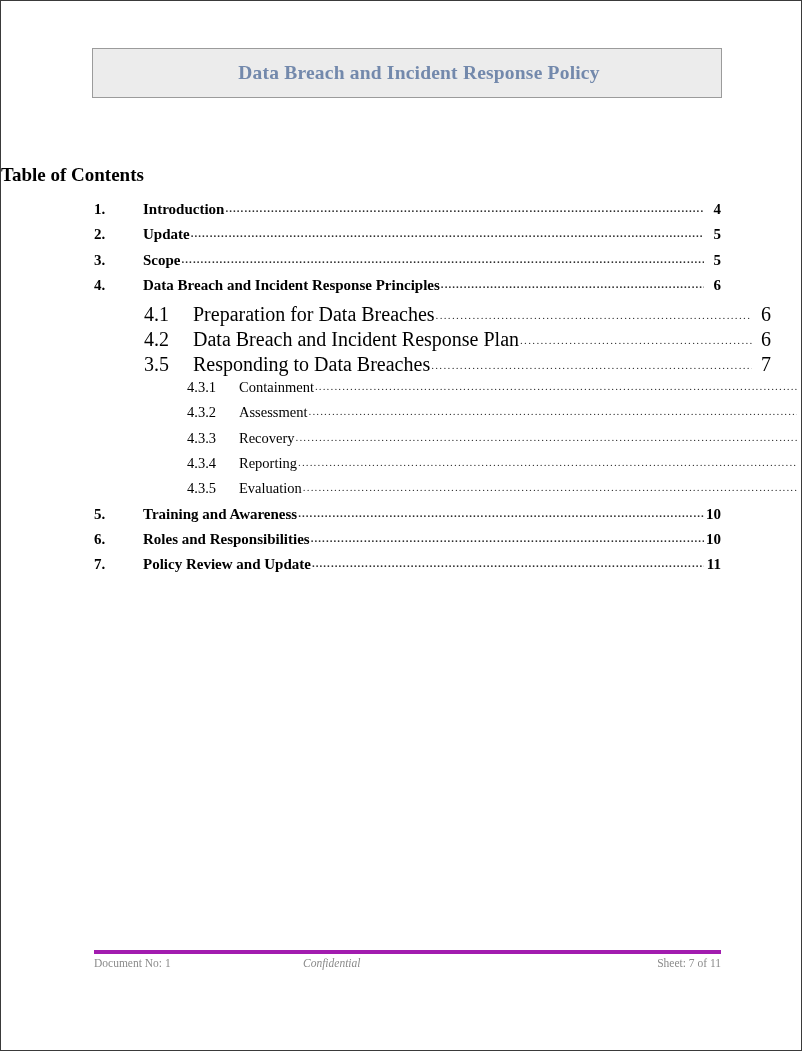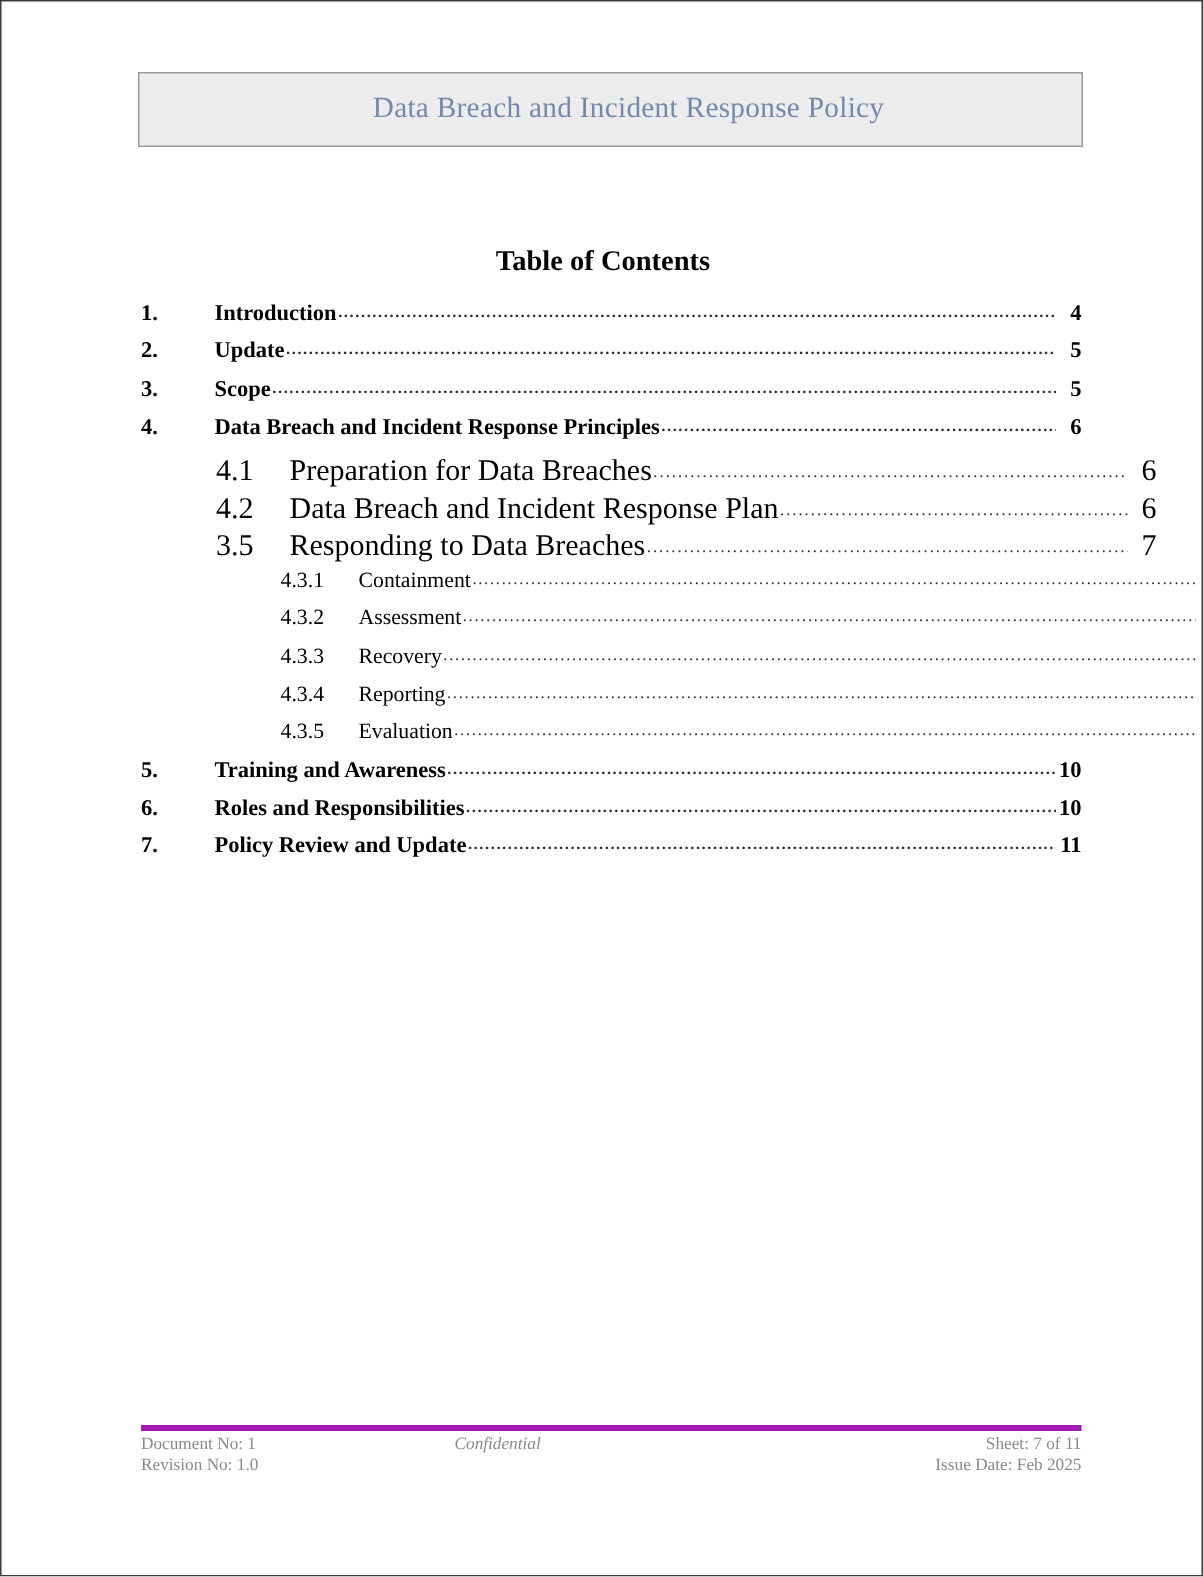--- a/index.html
+++ b/index.html
@@ -33,34 +33,33 @@
     height: 50px;
     box-sizing: border-box;
     background: #ececec;
     border: 1px solid #9b9b9b;
     display: flex;
     align-items: center;
     justify-content: center;
   }
   .doc-header-title {
     font-size: 19.5px;
-    font-weight: normal;
+    font-weight: bold;
     color: #7389ac;
     letter-spacing: 0.2px;
     white-space: nowrap;
     margin-left: 24px;
   }
 
   
   .toc-heading {
     position: absolute;
     left: 0;
     top: 163px;
     width: 802px;
-    text-align: center;
     font-size: 19px;
     font-weight: bold;
     color: #000000;
   }
 
   
   .toc {
     position: absolute;
     left: 93px;
     top: 200px;
@@ -256,20 +255,15 @@
         <span class="toc-page">11</span>
       </div>
     </div>
 
   <div class="doc-footer">
     <div class="footer-row">
       <div class="footer-left">Document No: 1</div>
       <div class="footer-center">Confidential</div>
       <div class="footer-right">Sheet: 7 of 11</div>
     </div>
-    <div class="footer-row">
-      <div class="footer-left">Revision No: 1.0</div>
-      <div class="footer-center"></div>
-      <div class="footer-right">Issue Date: Feb 2025</div>
-    </div>
   </div>
 
 </div>
 
 </body></html>

